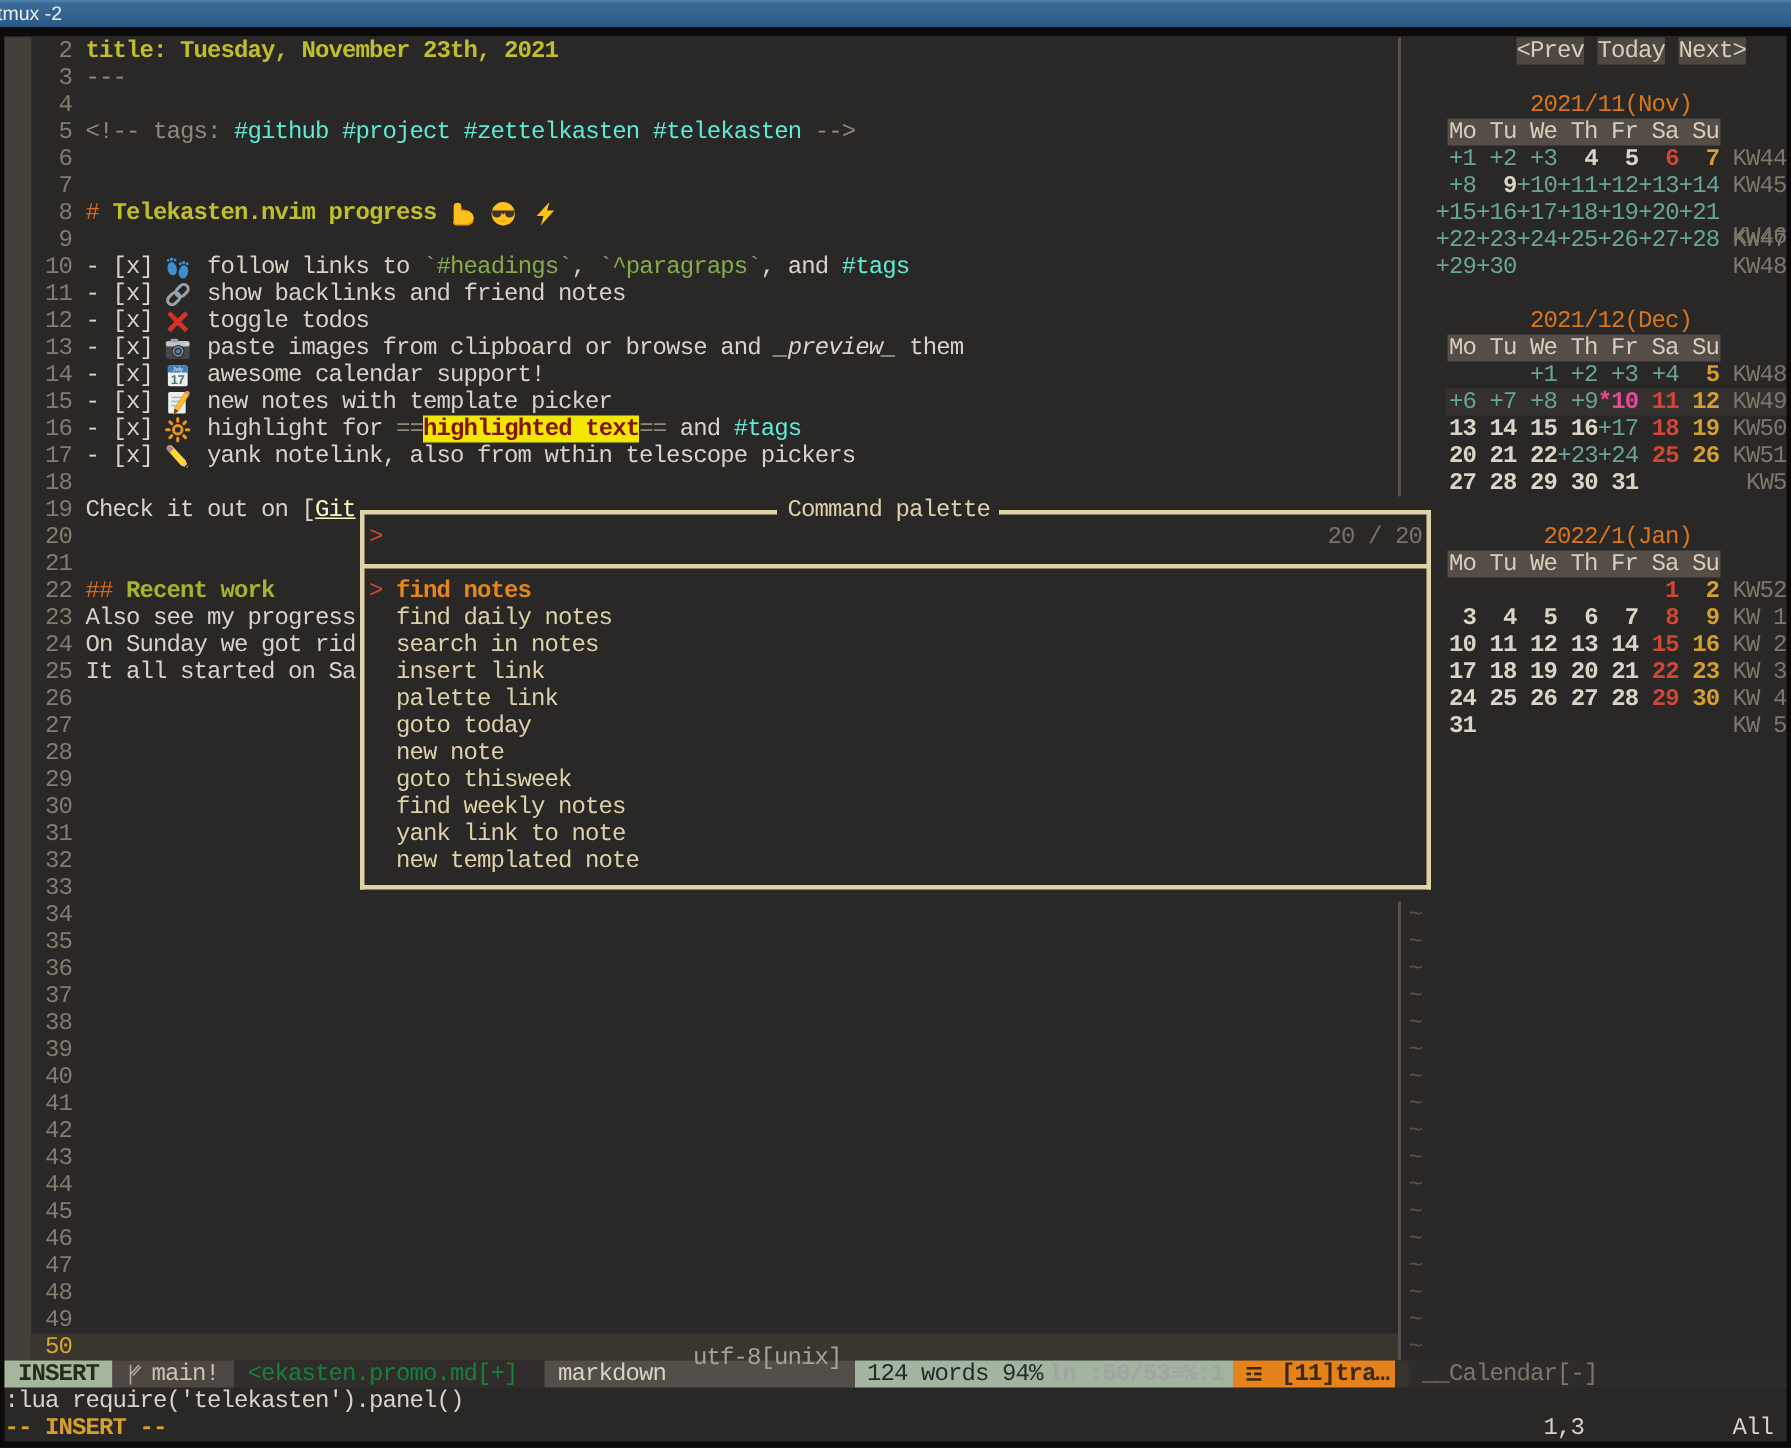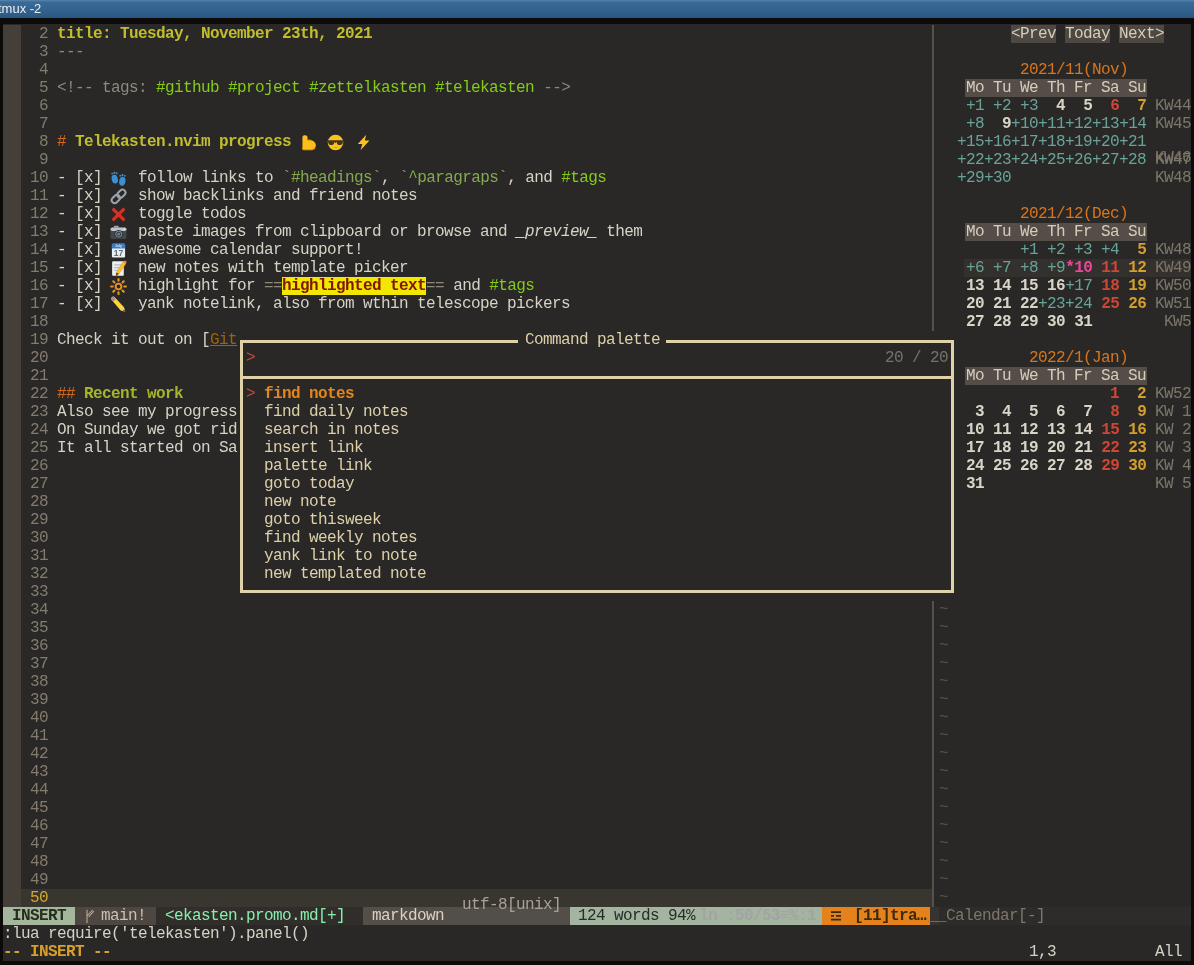--- a/index.html
+++ b/index.html
@@ -2,25 +2,25 @@
 <html><head><meta charset="utf-8"><style>
 *{margin:0;padding:0;box-sizing:border-box}
 html,body{width:1194px;height:965px;background:#0c0b0a;overflow:hidden}
 body{position:relative;font-family:"Liberation Mono",monospace}
 .r{position:absolute;left:3px;white-space:pre;font:16px/18px "Liberation Mono",monospace;color:#d6d2c5;letter-spacing:-.6px}
 .abs{position:absolute;white-space:pre;font:16px/18px "Liberation Mono",monospace;color:#d6d2c5;letter-spacing:-.6px}
 .num{color:#837c6e}
 .ye{color:#c0be2c;font-weight:bold}
 .gr{color:#8f897c}
 .bt{color:#90987a}
-.pk{color:#84cc16}
+.pk{color:#5eead4}
 .org{color:#d2691e}
 .h2g{color:#a6b42c;font-weight:bold}
 .cg{color:#85a94e}
-.ul{text-decoration:underline;color:#a16207}
+.ul{text-decoration:underline;color:#fef9c3}
 .hl{background:#f2e700;color:#801500;font-weight:bold}
 .cr{color:#ddd0a8}
 .sel{color:#e5861c;font-weight:bold}
 .pr{color:#d14836}
 .teal{color:#68a398}
 .dw{color:#d8d4c6;font-weight:bold}
 .sat{color:#cf4636;font-weight:bold}
 .sun{color:#d49f2e;font-weight:bold}
 .today{color:#ec4899;font-weight:bold}
 .kw{color:#7d7669}
@@ -157,27 +157,27 @@
 <div class="bg" style="left:3px;top:907px;width:1188px;height:18px;background:#2e2c2a"></div>
 <div class="bg" style="left:3px;top:907px;width:72px;height:18px;background:#a4b79c"></div>
 <div class="bg" style="left:75px;top:907px;width:81px;height:18px;background:#4e4741"></div>
 <div class="bg" style="left:156px;top:907px;width:207px;height:18px;background:#302d2b"></div>
 <div class="bg" style="left:363px;top:907px;width:207px;height:18px;background:#544e48"></div>
 <div class="bg" style="left:570px;top:907px;width:252px;height:18px;background:#a3b5a1"></div>
 <div class="bg" style="left:822px;top:907px;width:108px;height:18px;background:#e5821c"></div>
 <div class="bg" style="left:930px;top:907px;width:9px;height:18px;background:#37332f"></div>
 <div class="abs" style="left:12px;top:907px"><b style="color:#252e1e">INSERT</b></div>
 <div class="abs" style="left:101px;top:907px"><span style="color:#c9c1b1">main!</span></div>
-<div class="abs" style="left:165px;top:907px"><span style="color:#86efac">&lt;ekasten.promo.md[+]</span></div>
+<div class="abs" style="left:165px;top:907px"><span style="color:#15803d">&lt;ekasten.promo.md[+]</span></div>
 <div class="abs" style="left:372px;top:907px"><span style="color:#d9d2c4">markdown</span></div>
 <div class="abs" style="left:462px;top:896px"><span style="color:#a9a294">utf-8[unix]</span></div>
 <div class="abs" style="left:578px;top:907px"><span style="color:#232e28">124 words 94%</span></div>
 <div class="abs" style="left:699px;top:907px"><b style="color:#a3a3a3">ln :50/53≡%:1</b></div>
 <div class="abs" style="left:854px;top:907px"><b style="color:#3a2a10">[11]tra…</b></div>
-<div class="abs" style="left:928px;top:907px"><span style="color:#7d7669">__Calendar[-]</span></div>
+<div class="abs" style="left:948px;top:907px"><span style="color:#7d7669">__Calendar[-]</span></div>
 <svg style="left:85px;top:909px" width="10" height="15" viewBox="0 0 10 15">
     <g stroke="#b5ab99" stroke-width="1.1" fill="none">
       <path d="M2 .8 V14 M2 7.2 L7.6 1 M3.6 8 L8.8 2.2"></path>
     </g>
   </svg>
 <svg style="left:830px;top:911px" width="12" height="10" viewBox="0 0 12 10">
     <g stroke="#3a2a10" stroke-width="1.7">
       <path d="M1 1.2 H11 M1 4.9 H4 M6 4.9 H11 M1 8.6 H11"></path>
     </g>
   </svg>

